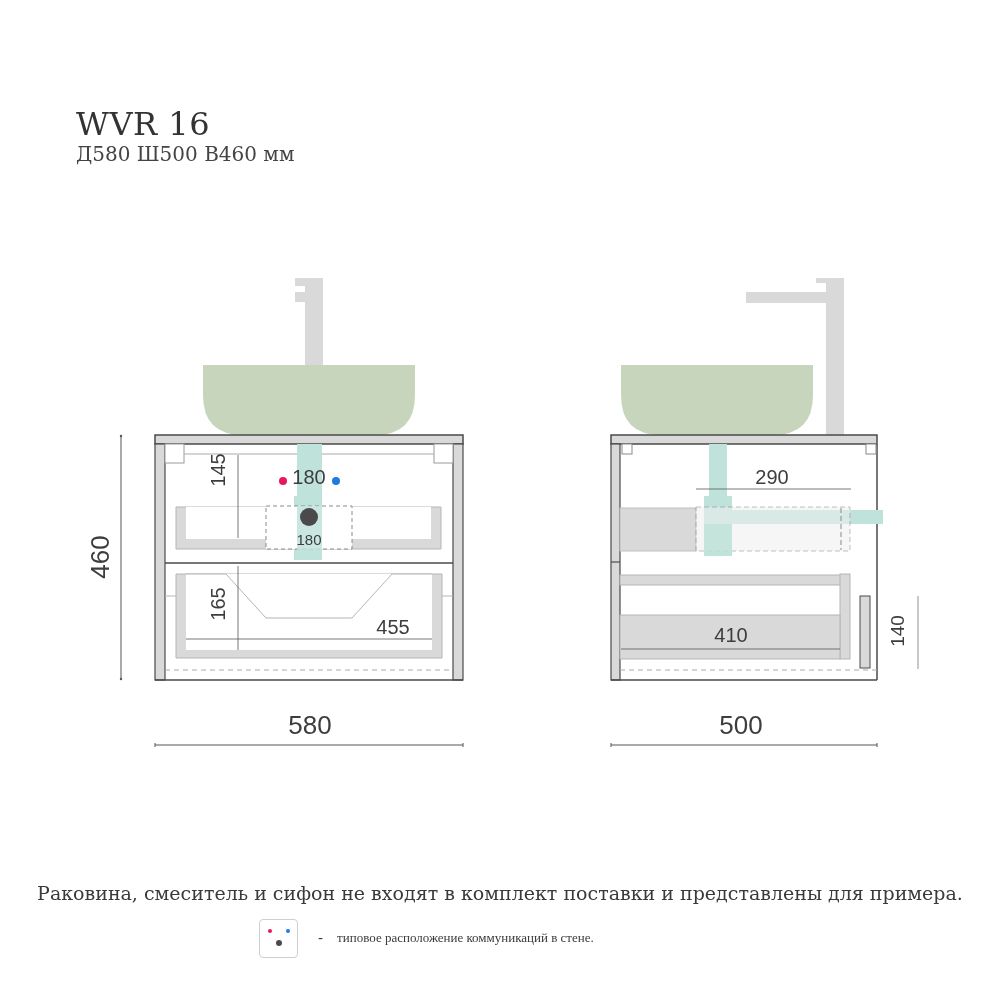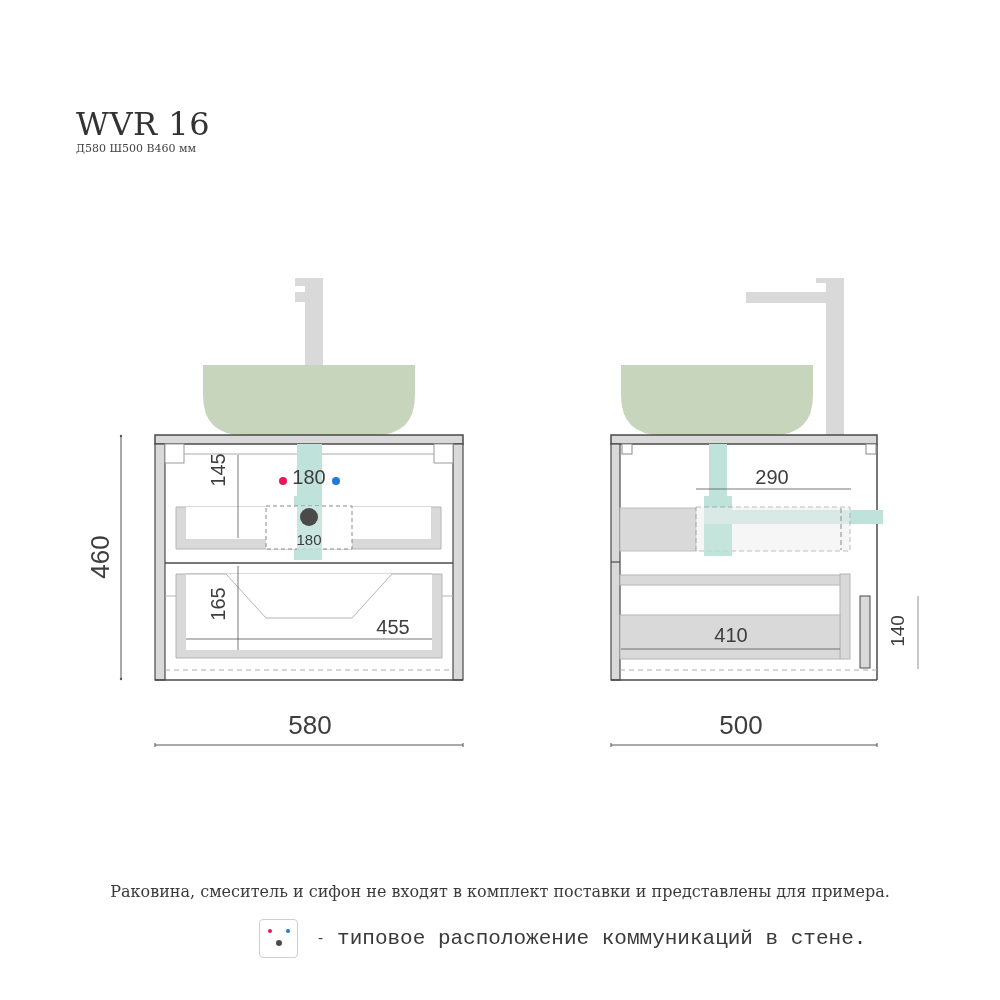--- a/index.html
+++ b/index.html
@@ -1,28 +1,28 @@
 <!DOCTYPE html>
 <html><head>
   <meta charset="utf-8">
   <style>
     html, body { margin: 0; padding: 0; background: #ffffff; }
     body { width: 1000px; height: 1000px; position: relative; overflow: hidden; font-family: "DejaVu Serif", serif; color: #3a3a3a; }
     .title { position: absolute; left: 76px; top: 105px; font-family: "DejaVu Serif", serif; font-size: 32px; color: #333; letter-spacing: 0.5px; }
-    .subtitle { position: absolute; left: 76px; top: 142px; font-family: "DejaVu Serif", serif; font-size: 11px; color: #444; }
+    .subtitle { position: absolute; left: 76px; top: 142px; font-family: "DejaVu Serif", serif; font-size: 20px; color: #444; }
     svg.drawing { position: absolute; left: 0; top: 0; }
     .dim { font-family: "Liberation Sans", sans-serif; fill: #3d3d3d; }
-    .note { position: absolute; left: 0; width: 1000px; top: 882px; text-align: center; font-family: "DejaVu Serif", serif; font-size: 16px; color: #3a3a3a; }
+    .note { position: absolute; left: 0; width: 1000px; top: 882px; text-align: center; font-family: "DejaVu Serif", serif; font-size: 19px; color: #3a3a3a; }
     .legend { position: absolute; left: 259px; top: 918px; height: 40px; display: flex; align-items: center; }
     .legend-box { width: 37px; height: 37px; border: 1px solid #cfcfcf; border-radius: 4px; position: relative; background: #fff; }
     .legend-box .hot { position: absolute; left: 8px; top: 9px; width: 4px; height: 4px; border-radius: 50%; }
     .legend-box .cold { position: absolute; left: 26px; top: 9px; width: 4px; height: 4px; border-radius: 50%; }
     .legend-box .drain { position: absolute; left: 16px; top: 20px; width: 6px; height: 6px; border-radius: 50%; }
     .legend-dash { margin-left: 20px; font-family: "DejaVu Serif", serif; font-size: 15px; color: #3a3a3a; }
-    .legend-text { margin-left: 14px; font-family: Liberation Mono, monospace; font-size: 21px; color: #3a3a3a; }
+    .legend-text { margin-left: 14px; font-family: Liberation Serif, serif; font-size: 13px; color: #3a3a3a; }
   </style>
 </head>
 <body>
 
 <div class="title">WVR 16</div>
 <div class="subtitle">Д580 Ш500 В460 мм</div>
 
 <svg class="drawing" width="1000" height="1000" viewBox="0 0 1000 1000" xmlns="http://www.w3.org/2000/svg">
 
   <g>

